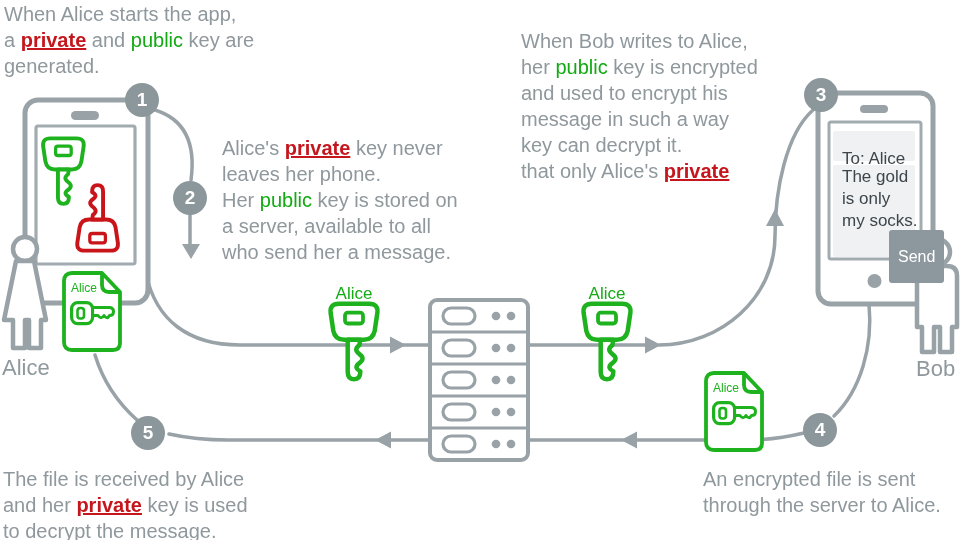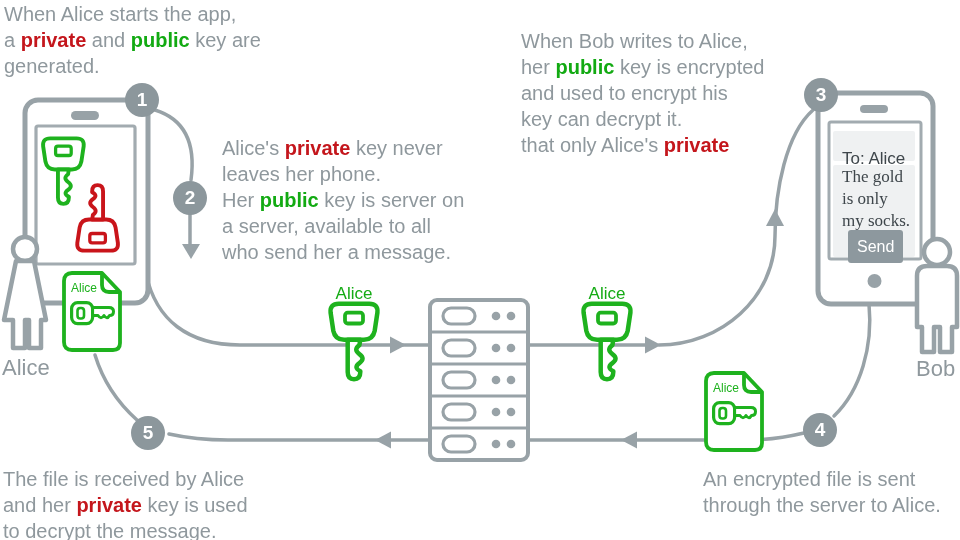--- a/index.html
+++ b/index.html
@@ -1,31 +1,31 @@
 <!DOCTYPE html>
 <html><head>
 <meta charset="utf-8">
 <style>
   html,body{margin:0;padding:0;background:#fff;}
   .stage{position:relative;width:960px;height:540px;background:#fff;overflow:hidden;
          font-family:"Liberation Sans",sans-serif;}
   .art{position:absolute;left:0;top:0;width:960px;height:540px;}
   .txt{position:absolute;font-size:20px;line-height:26px;color:#8f989d;}
-  .txt .r{color:#c4161c;font-weight:bold;}
-  .txt .g2{color:#12aa12;font-weight:bold;}
+  .txt .r{color:#c4161c;font-weight:bold;text-decoration:underline;}
+  .txt .g2{color:#12aa12;font-weight:normal;}
   .numcircle{position:absolute;width:34px;height:34px;border-radius:50%;background:#8c979c;
              color:#fff;font-size:19px;font-weight:bold;display:flex;align-items:center;
              justify-content:center;}
   .keylabel{position:absolute;color:#15ab15;font-size:17px;transform:translateX(-50%);}
   .filelabel{position:absolute;color:#1eb21e;font-size:12px;}
   .actorlabel{position:absolute;color:#8f989d;font-size:22px;}
   .screen-to{position:absolute;left:842px;top:137px;font-size:17px;color:#3e464b;margin-top:12px;}
-  .screen-msg{position:absolute;left:842px;top:166px;font-size:17px;line-height:22px;color:#3e464b;font-family:Liberation Serif, serif;}
-  .send-btn{position:absolute;left:848px;top:230px;background:#8d989e;color:#fff;
-            font-size:16px;line-height:21px;padding:6px 9px;border-radius:3px;}
+  .screen-msg{position:absolute;left:842px;top:166px;font-size:17px;line-height:22px;color:#3e464b;}
+  .send-btn{position:absolute;left:889px;top:230px;background:#8d989e;color:#fff;
+            font-size:16px;line-height:21px;padding:16px 9px;border-radius:3px;}
 </style>
 </head>
 <body>
 
 <div class="stage">
 
   <svg class="art" viewBox="0 0 960 540">
     <defs>
       <g id="keyv">
         <path d="M 13 3 H 47 Q 57 3 56 13 L 53 33 Q 51 43 41 43 H 19 Q 9 43 7 33 L 4 13 Q 3 3 13 3 Z" fill="#fff" stroke="currentColor" stroke-width="5" stroke-linejoin="round"></path>
@@ -126,28 +126,29 @@
   </svg>
 
   <div class="txt" style="left:4px;top:1px;width:270px">
       <div><span>When Alice starts the app,</span></div>
       <div><span>a </span><span class="r">private</span><span> and </span><span class="g2">public</span><span> key are</span></div>
       <div><span>generated.</span></div>
     </div>
   <div class="txt" style="left:222px;top:135px;width:252px">
       <div><span>Alice's </span><span class="r">private</span><span> key never</span></div>
       <div><span>leaves her phone.</span></div>
-      <div><span>Her </span><span class="g2">public</span><span> key is server on</span></div>
+      <div><span>Her </span><span class="g2">public</span><span> key is stored on</span></div>
       <div><span>a server, available to all</span></div>
       <div><span>who send her a message.</span></div>
     </div>
   <div class="txt" style="left:521px;top:28px;width:258px">
       <div><span>When Bob writes to Alice,</span></div>
       <div><span>her </span><span class="g2">public</span><span> key is encrypted</span></div>
       <div><span>and used to encrypt his</span></div>
+      <div><span>message in such a way</span></div>
       <div><span>key can decrypt it.</span></div>
       <div><span>that only Alice's </span><span class="r">private</span></div>
     </div>
   <div class="txt" style="left:703px;top:466px;width:262px">
       <div><span>An encrypted file is sent</span></div>
       <div><span>through the server to Alice.</span></div>
     </div>
   <div class="txt" style="left:3px;top:466px;width:272px">
       <div><span>The file is received by Alice</span></div>
       <div><span>and her </span><span class="r">private</span><span> key is used</span></div>

